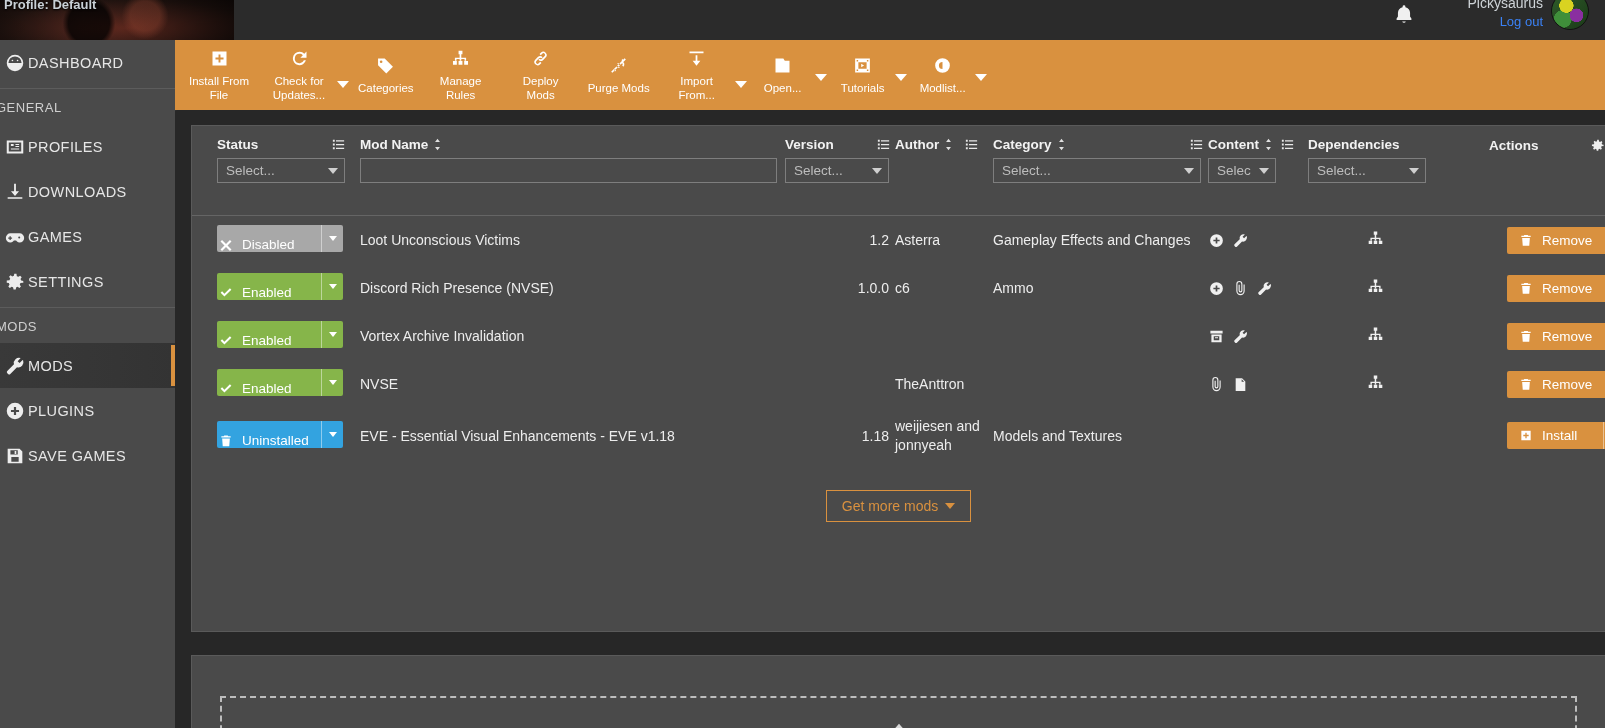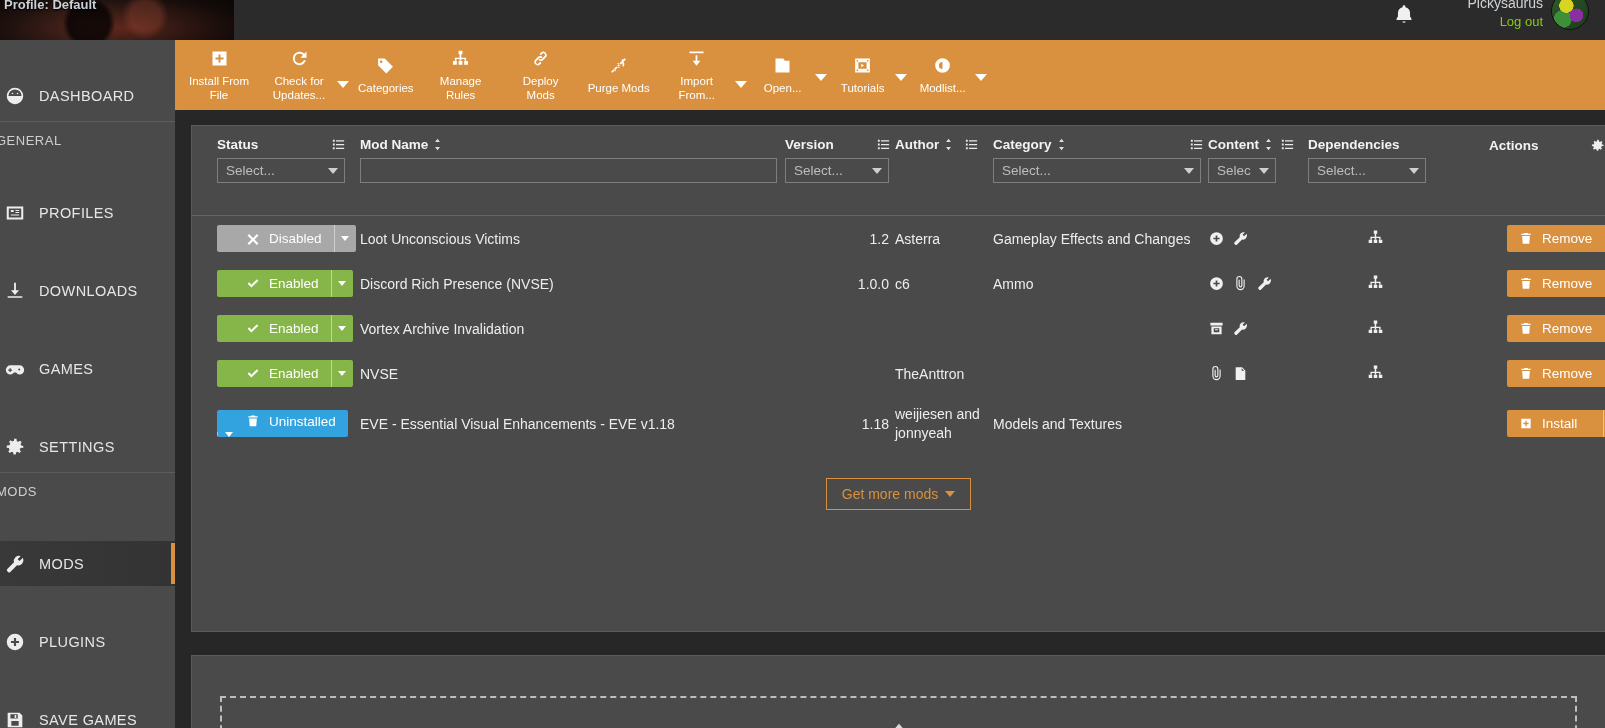--- a/index.html
+++ b/index.html
@@ -41,41 +41,41 @@
   .bell {
     position: absolute; right: 188px; top: 2px;
     width: 26px; height: 26px; fill: #f0f0f0;
   }
   .user-block {
     position: absolute; right: 16px; top: -8px;
     display: flex; align-items: flex-start; gap: 8px;
   }
   .user-text { text-align: right; line-height: 1.35; padding-top: 2px; }
   .user-name { font-size: 14px; color: #cfd4d8; white-space: nowrap; }
-  .logout { font-size: 13px; color: #84cc16; cursor: pointer; }
+  .logout { font-size: 13px; color: #3b82f6; cursor: pointer; }
   .avatar {
     width: 38px; height: 38px; border-radius: 50%;
     background:
       radial-gradient(circle at 40% 35%, #d9d321 0 22%, transparent 23%),
       radial-gradient(circle at 68% 62%, #8a2fa0 0 20%, transparent 21%),
       radial-gradient(circle at 30% 72%, #3f8f3a 0 24%, transparent 25%),
       linear-gradient(135deg,#2f5d2a,#1b3a18);
     border: 1px solid #111; flex: none;
   }
 
   
   .sidebar {
     position: absolute; left: 0; top: 40px; width: 175px; bottom: 0;
     background: #4a4a4a;
   }
   .side-item {
-    display: flex; align-items: center; gap: 13px;
+    display: flex; align-items: center; gap: 2px;
     height: 45px; padding-left: 4px;
     font-size: 14.5px; letter-spacing: .4px; color: #e6e6e6;
-    cursor: pointer; position: relative; margin-top: 33px;
+    cursor: pointer; position: relative;
   }
   .side-item .sico { width: 22px; height: 22px; fill: #ededed; flex: none; }
   .side-item.active {
     background: linear-gradient(90deg,#393939,#333);
   }
   .side-item.active::after {
     content: ""; position: absolute; right: 0; top: 2px; bottom: 2px;
     width: 4px; background: #d9913f;
   }
   .side-sep { height: 1px; background: #5c5c5c; margin: 3px 0; }
@@ -151,36 +151,36 @@
 
   table.mods td {
     padding: 9px 0; font-size: 14px; color: #ededed; vertical-align: middle;
   }
 
   .status-btn {
     display: inline-flex; align-items: stretch; height: 27px;
     border-radius: 2px; overflow: hidden; cursor: pointer; min-width: 126px;
   }
   .status-main {
-    display: flex; align-items: center; gap: 9px; padding: 0 12px 0 29px;
+    display: flex; align-items: flex-end; gap: 9px; padding: 0 12px 0 2px;
     font-size: 13.5px; color: #fff; flex: 1;
   }
   .status-main svg { width: 14px; height: 14px; fill: #fff; flex: none; }
   .status-drop {
     width: 22px; display: flex; align-items: center; justify-content: center;
     border-left: 1px solid rgba(255,255,255,.45);
   }
   .status-drop i {
     width: 0; height: 0; border-left: 4px solid transparent;
     border-right: 4px solid transparent; border-top: 5px solid #fff;
     display: block;
   }
   .st-disabled { background: #a8a8a8; }
   .st-enabled  { background: #86b54a; }
-  .st-uninstalled { background: #33a3e0; flex-direction: column; }
+  .st-uninstalled { background: #33a3e0; }
 
   .num { text-align: right; padding-right: 6px !important; }
   .content-icons { display: flex; align-items: center; gap: 7px; }
   .content-icons svg { width: 17px; height: 17px; fill: #f0f0f0; }
   .dep-cell svg { width: 19px; height: 19px; fill: #f0f0f0; }
 
   .act-btn {
     display: inline-flex; align-items: stretch; height: 27px;
     background: #d9913f; border-radius: 2px; overflow: hidden;
     cursor: pointer; min-width: 120px;

